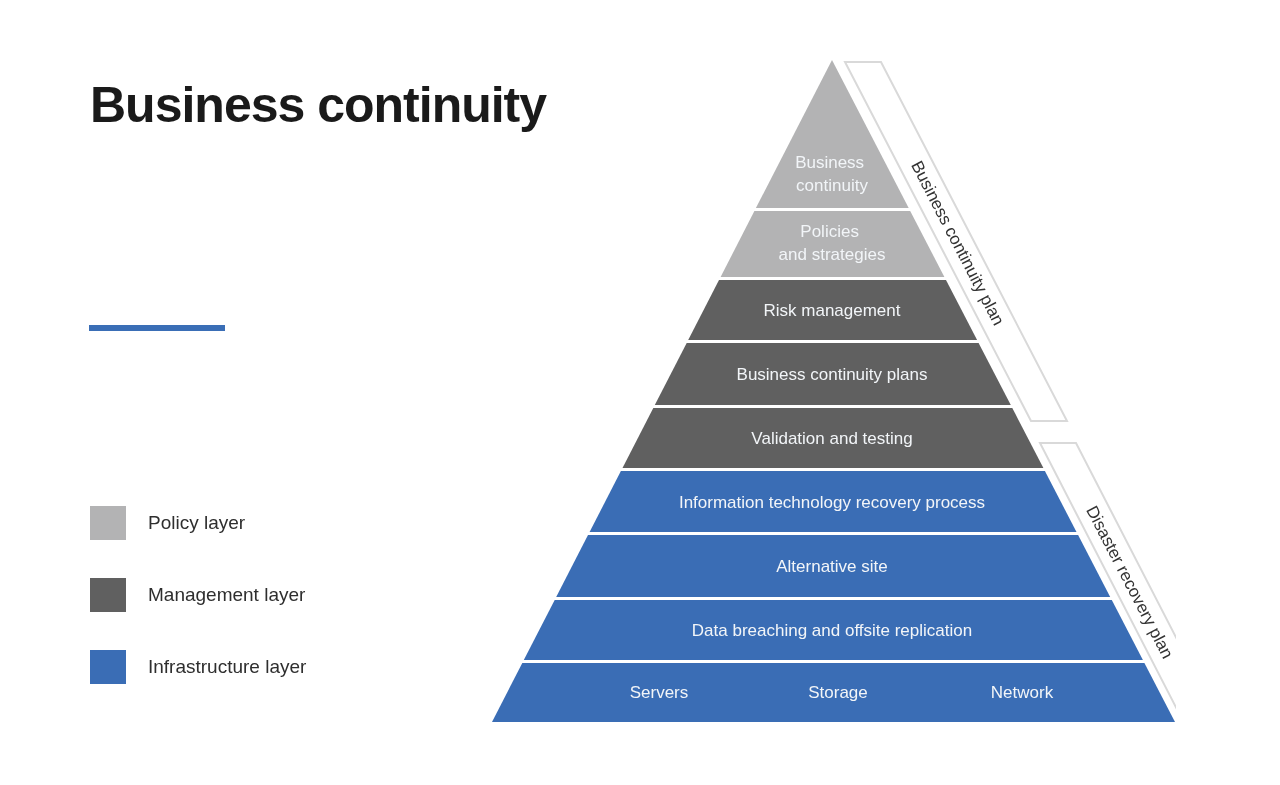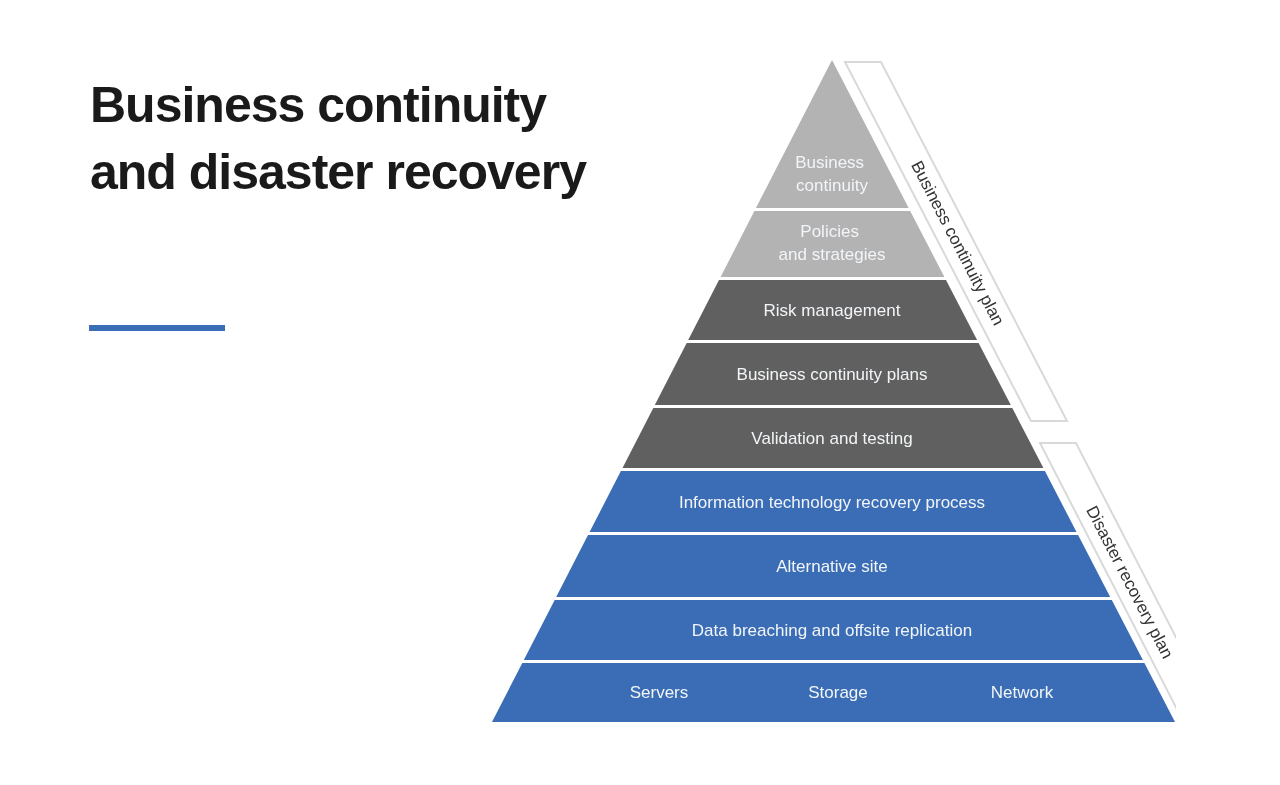--- a/index.html
+++ b/index.html
@@ -69,24 +69,43 @@
     fill: #333333;
   }
 </style>
 </head>
 <body>
 
 <div class="canvas">
 
   <div class="title">
     <div>Business continuity</div>
-    <div>and disaster recovery</div>
   </div>
   <div class="title-underline"></div>
 
+  <div class="legend">
+    <div class="legend-item">
+      <svg class="legend-swatch" width="36" height="34">
+        <rect x="0" y="0" width="36" height="34" fill="#b3b3b4"></rect>
+      </svg>
+      <span class="legend-label">Policy layer</span>
+    </div>
+    <div class="legend-item">
+      <svg class="legend-swatch" width="36" height="34">
+        <rect x="0" y="0" width="36" height="34" fill="#606060"></rect>
+      </svg>
+      <span class="legend-label">Management layer</span>
+    </div>
+    <div class="legend-item">
+      <svg class="legend-swatch" width="36" height="34">
+        <rect x="0" y="0" width="36" height="34" fill="#3a6db5"></rect>
+      </svg>
+      <span class="legend-label">Infrastructure layer</span>
+    </div>
+  </div>
 
   <svg class="pyramid-svg" width="1280" height="785" viewBox="0 0 1280 785">
 
     <polygon points="832,60 908.7,208 755.9,208" fill="#b3b3b4"></polygon>
     <polygon points="754.4,211 910.2,211 944.4,277 720.6,277" fill="#b3b3b4"></polygon>
     <polygon points="719.0,280 946.0,280 977.1,340 688.2,340" fill="#606060"></polygon>
     <polygon points="686.7,343 978.6,343 1010.8,405 654.8,405" fill="#606060"></polygon>
     <polygon points="653.3,408 1012.3,408 1043.4,468 622.5,468" fill="#606060"></polygon>
     <polygon points="620.9,471 1044.9,471 1076.5,532 589.6,532" fill="#3a6db5"></polygon>
     <polygon points="588.0,535 1078.1,535 1110.2,597 556.2,597" fill="#3a6db5"></polygon>

